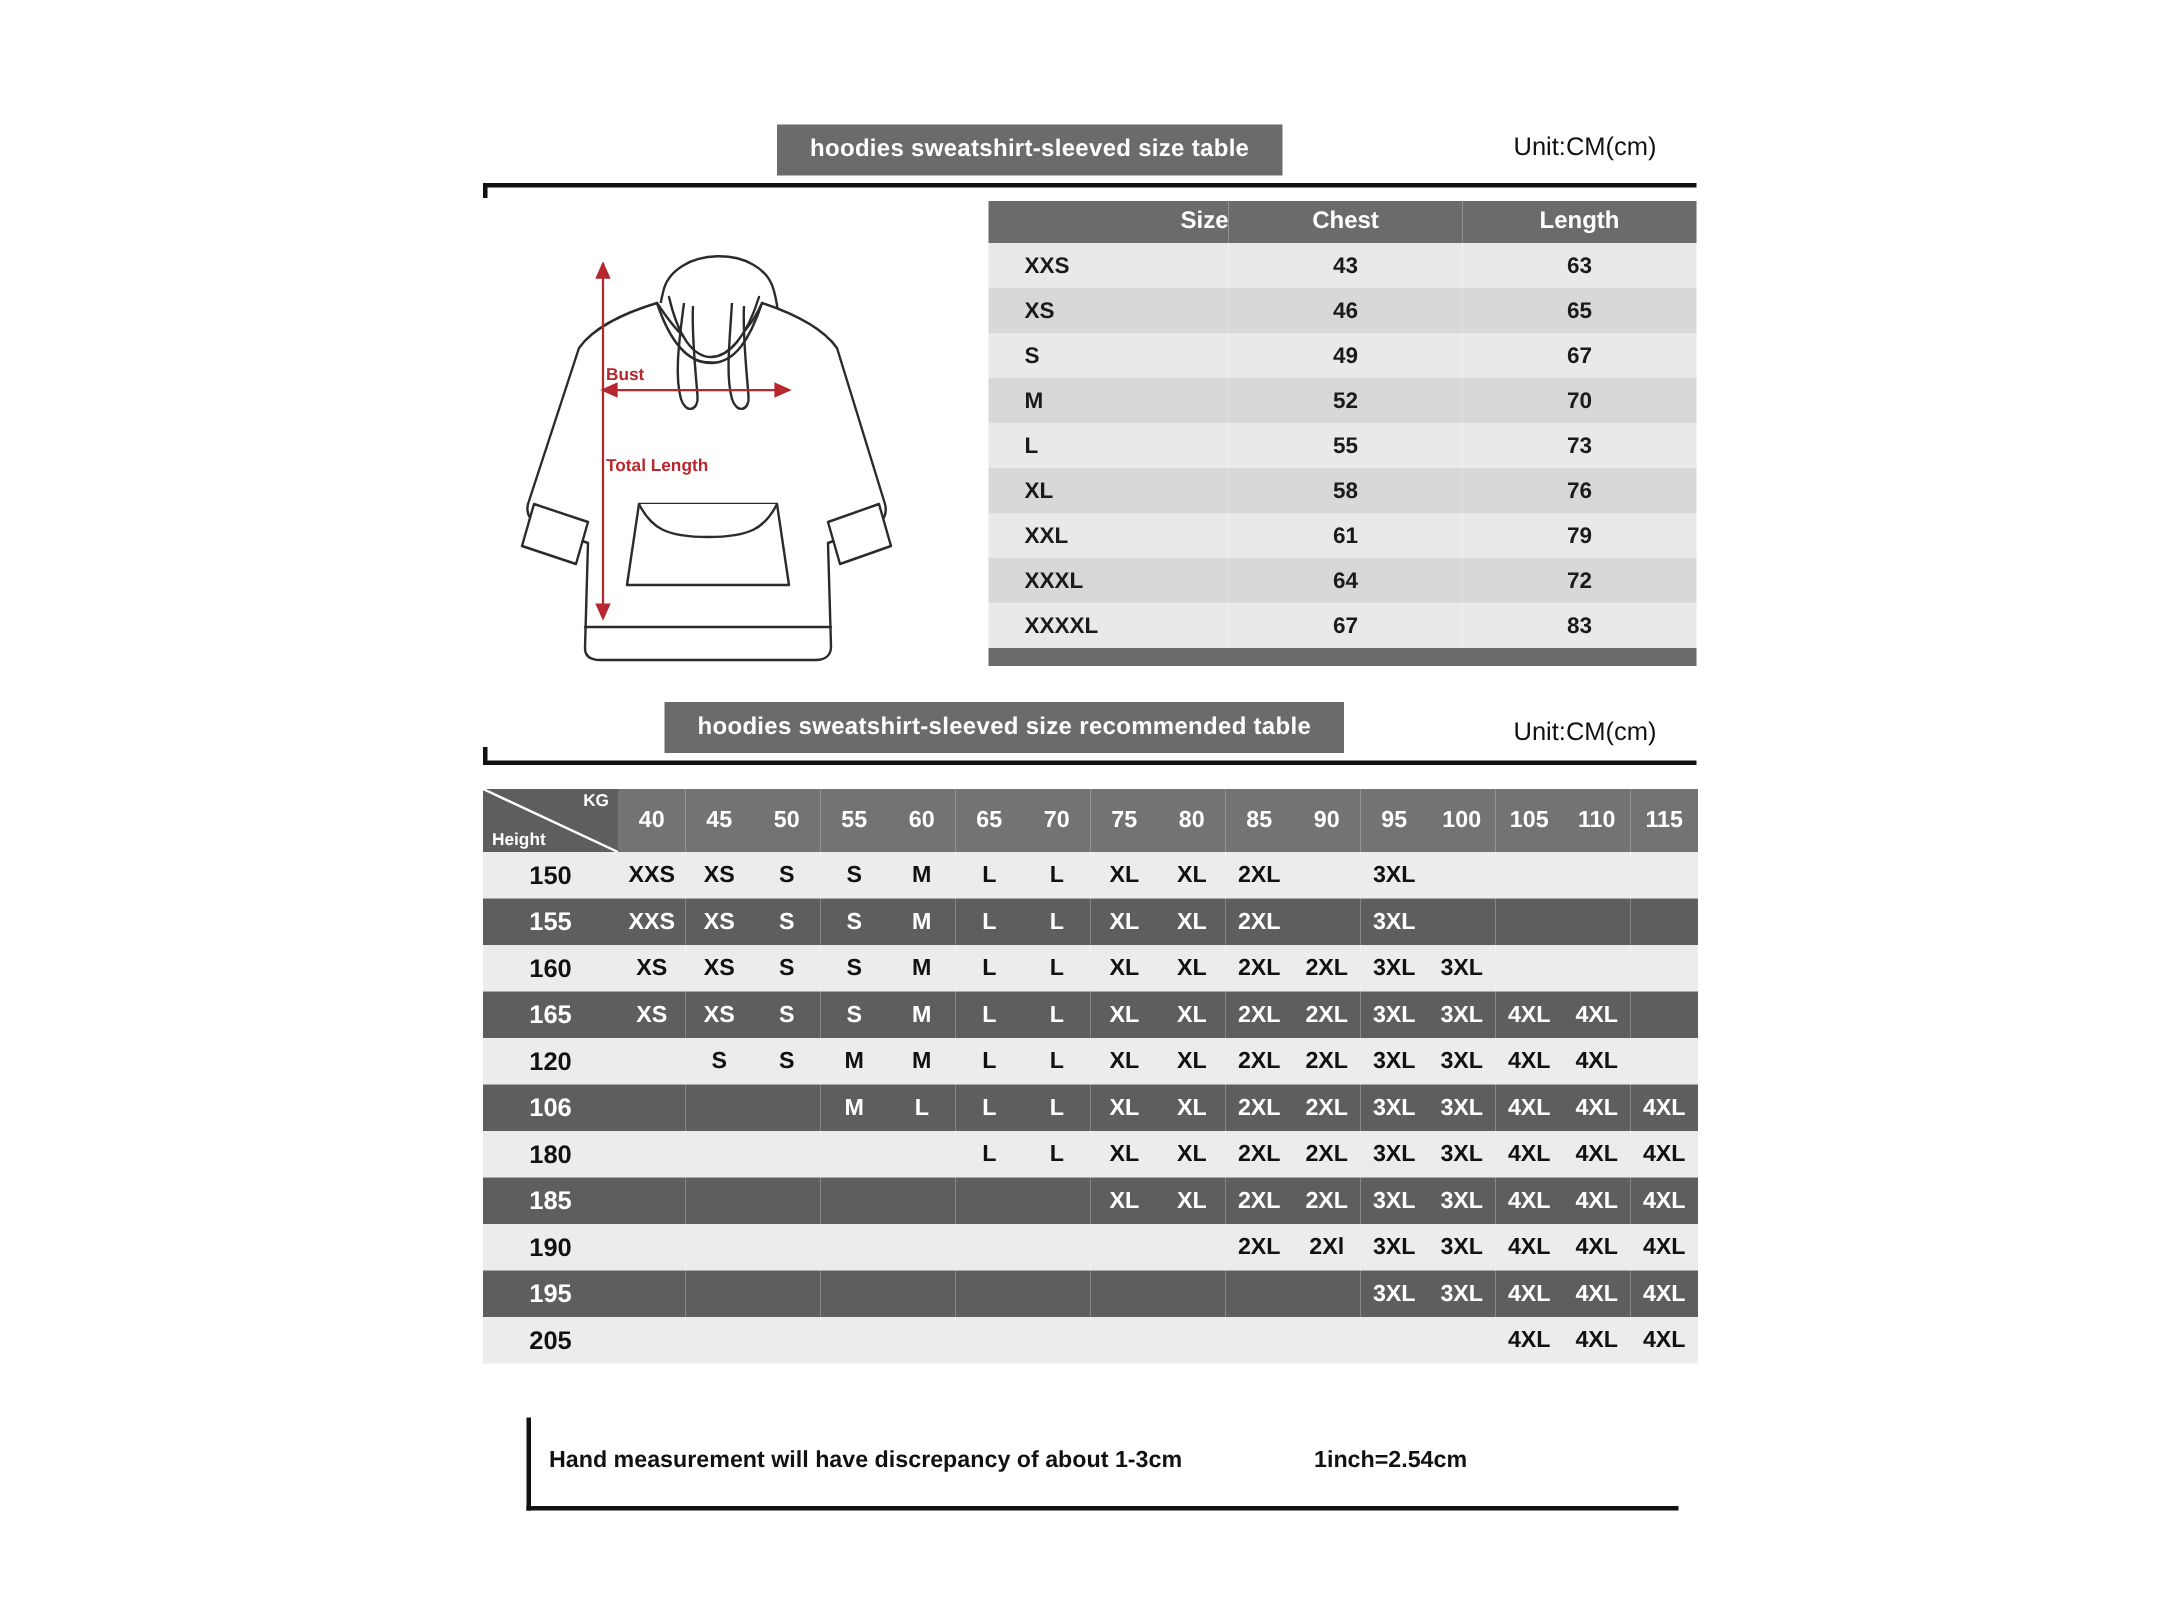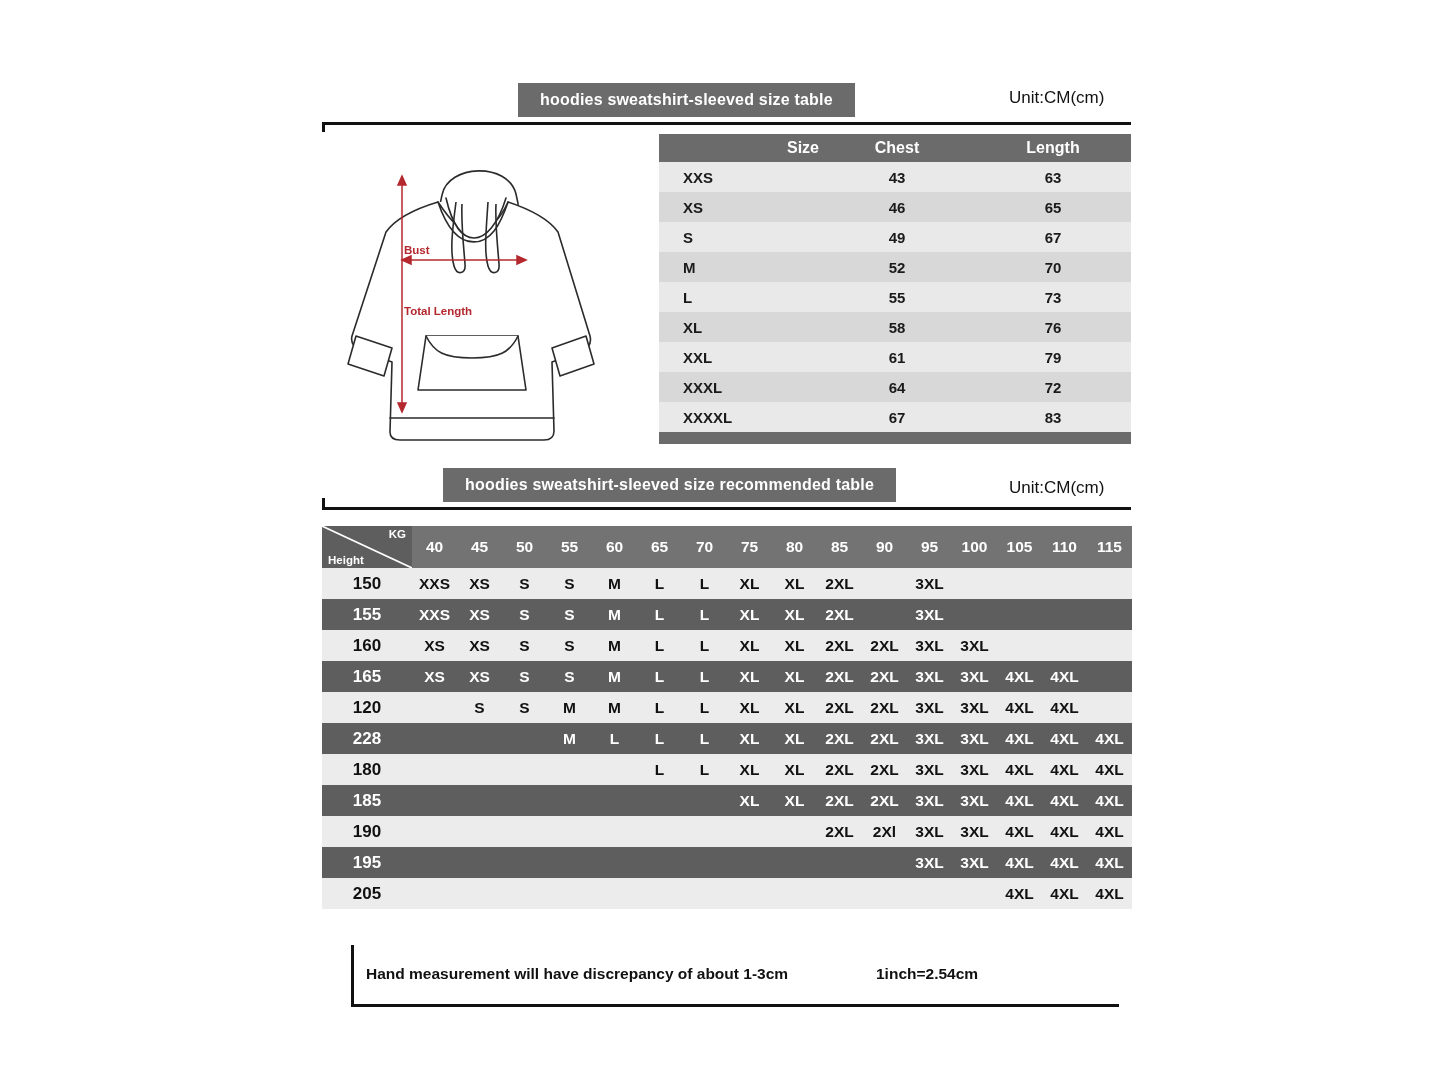--- a/index.html
+++ b/index.html
@@ -419,21 +419,21 @@
         <td>2XL</td>
         <td>2XL</td>
         <td>3XL</td>
         <td>3XL</td>
         <td>4XL</td>
         <td>4XL</td>
         <td></td>
       </tr>
 
       <tr class="dark">
-        <td class="rowhead">228</td>
+        <td class="rowhead">106</td>
         <td></td>
         <td></td>
         <td></td>
         <td>M</td>
         <td>L</td>
         <td>L</td>
         <td>L</td>
         <td>XL</td>
         <td>XL</td>
         <td>2XL</td>

